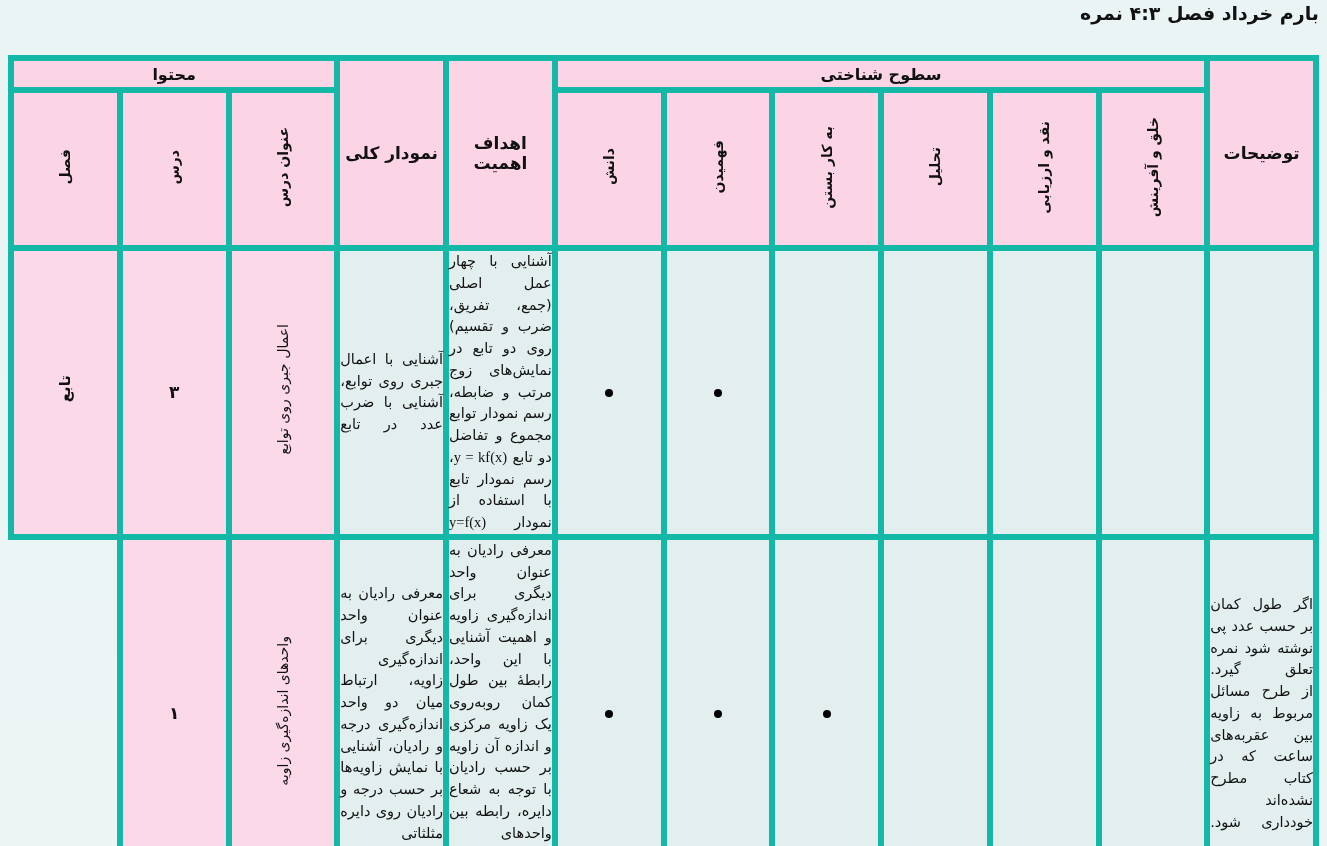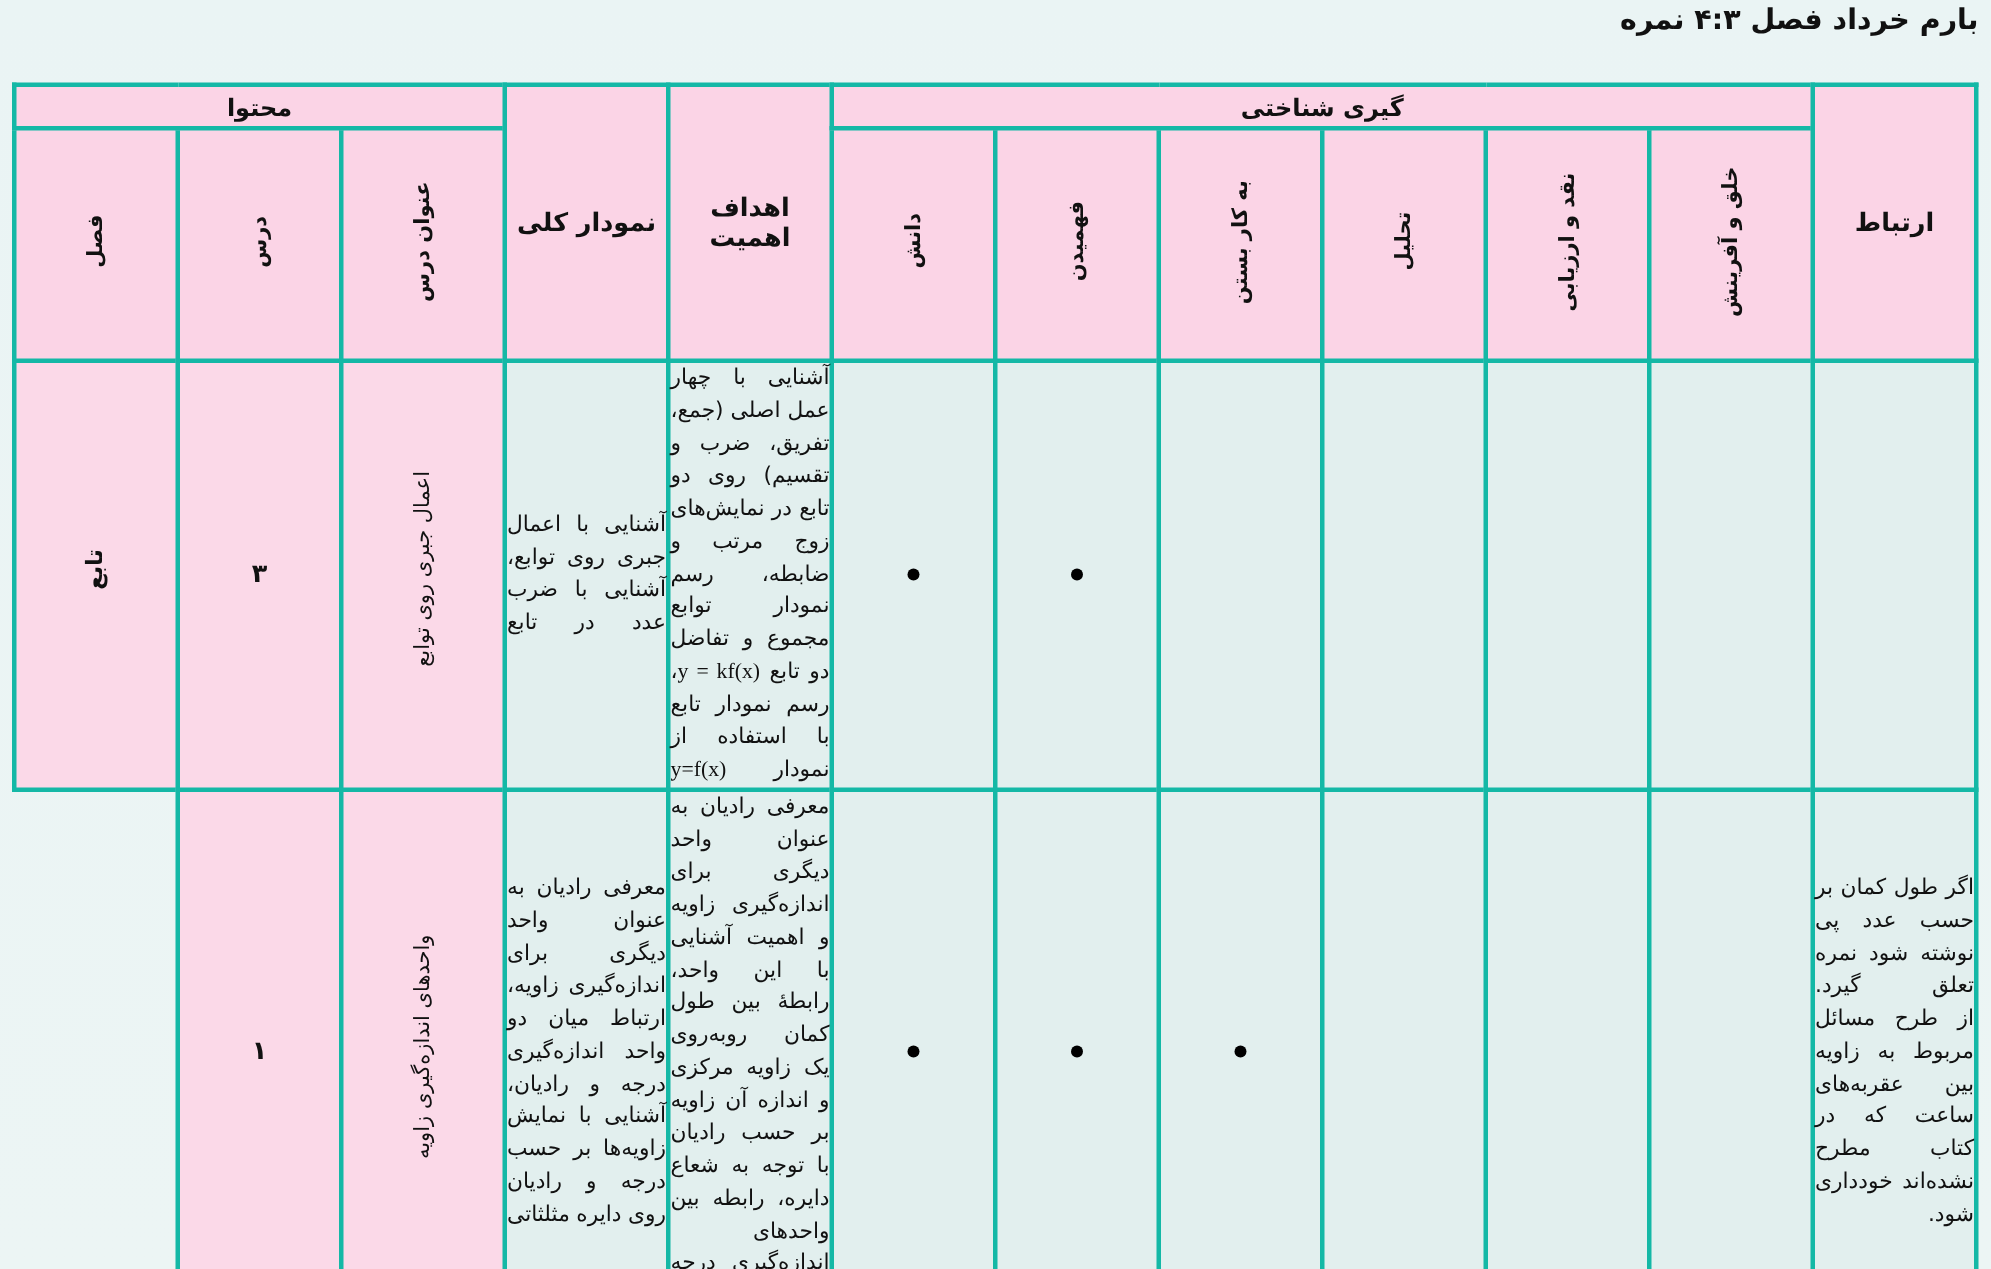--- a/index.html
+++ b/index.html
@@ -31,21 +31,21 @@
     right: 8px;
     left: 8px;
   }
   table.barem {
     border-collapse: collapse;
     width: 1311px;
     table-layout: fixed;
     direction: rtl;
   }
   table.barem td, table.barem th {
-    border: 3px solid #14b8a6;
+    border: 6px solid #14b8a6;
     padding: 0;
     vertical-align: middle;
     color: #111;
   }
   thead th {
     background: #fbd4e6;
     font-weight: bold;
     font-size: 15px;
     text-align: center;
   }
@@ -132,22 +132,22 @@
 </style>
 </head>
 <body>
 
 <div class="page-title">بارم خرداد فصل ۴:۳ نمره</div>
 
 <div class="table-wrap">
   <table class="barem">
     <thead>
       <tr>
-        <th class="bighead" rowspan="2">ارتباط</th>
-        <th class="grouphead" colspan="6">گیری شناختی</th>
+        <th class="bighead" rowspan="2">توضیحات</th>
+        <th class="grouphead" colspan="6">سطوح شناختی</th>
         <th class="bighead" rowspan="2">اهداف اهمیت</th>
         <th class="bighead" rowspan="2">نمودار کلی</th>
         <th class="grouphead" colspan="3">محتوا</th>
       </tr>
       <tr>
         <th class="vert"><span class="rot">خلق و آفرینش</span></th>
         <th class="vert"><span class="rot">نقد و ارزیابی</span></th>
         <th class="vert"><span class="rot">تحلیل</span></th>
         <th class="vert"><span class="rot">به کار بستن</span></th>
         <th class="vert"><span class="rot">فهمیدن</span></th>

